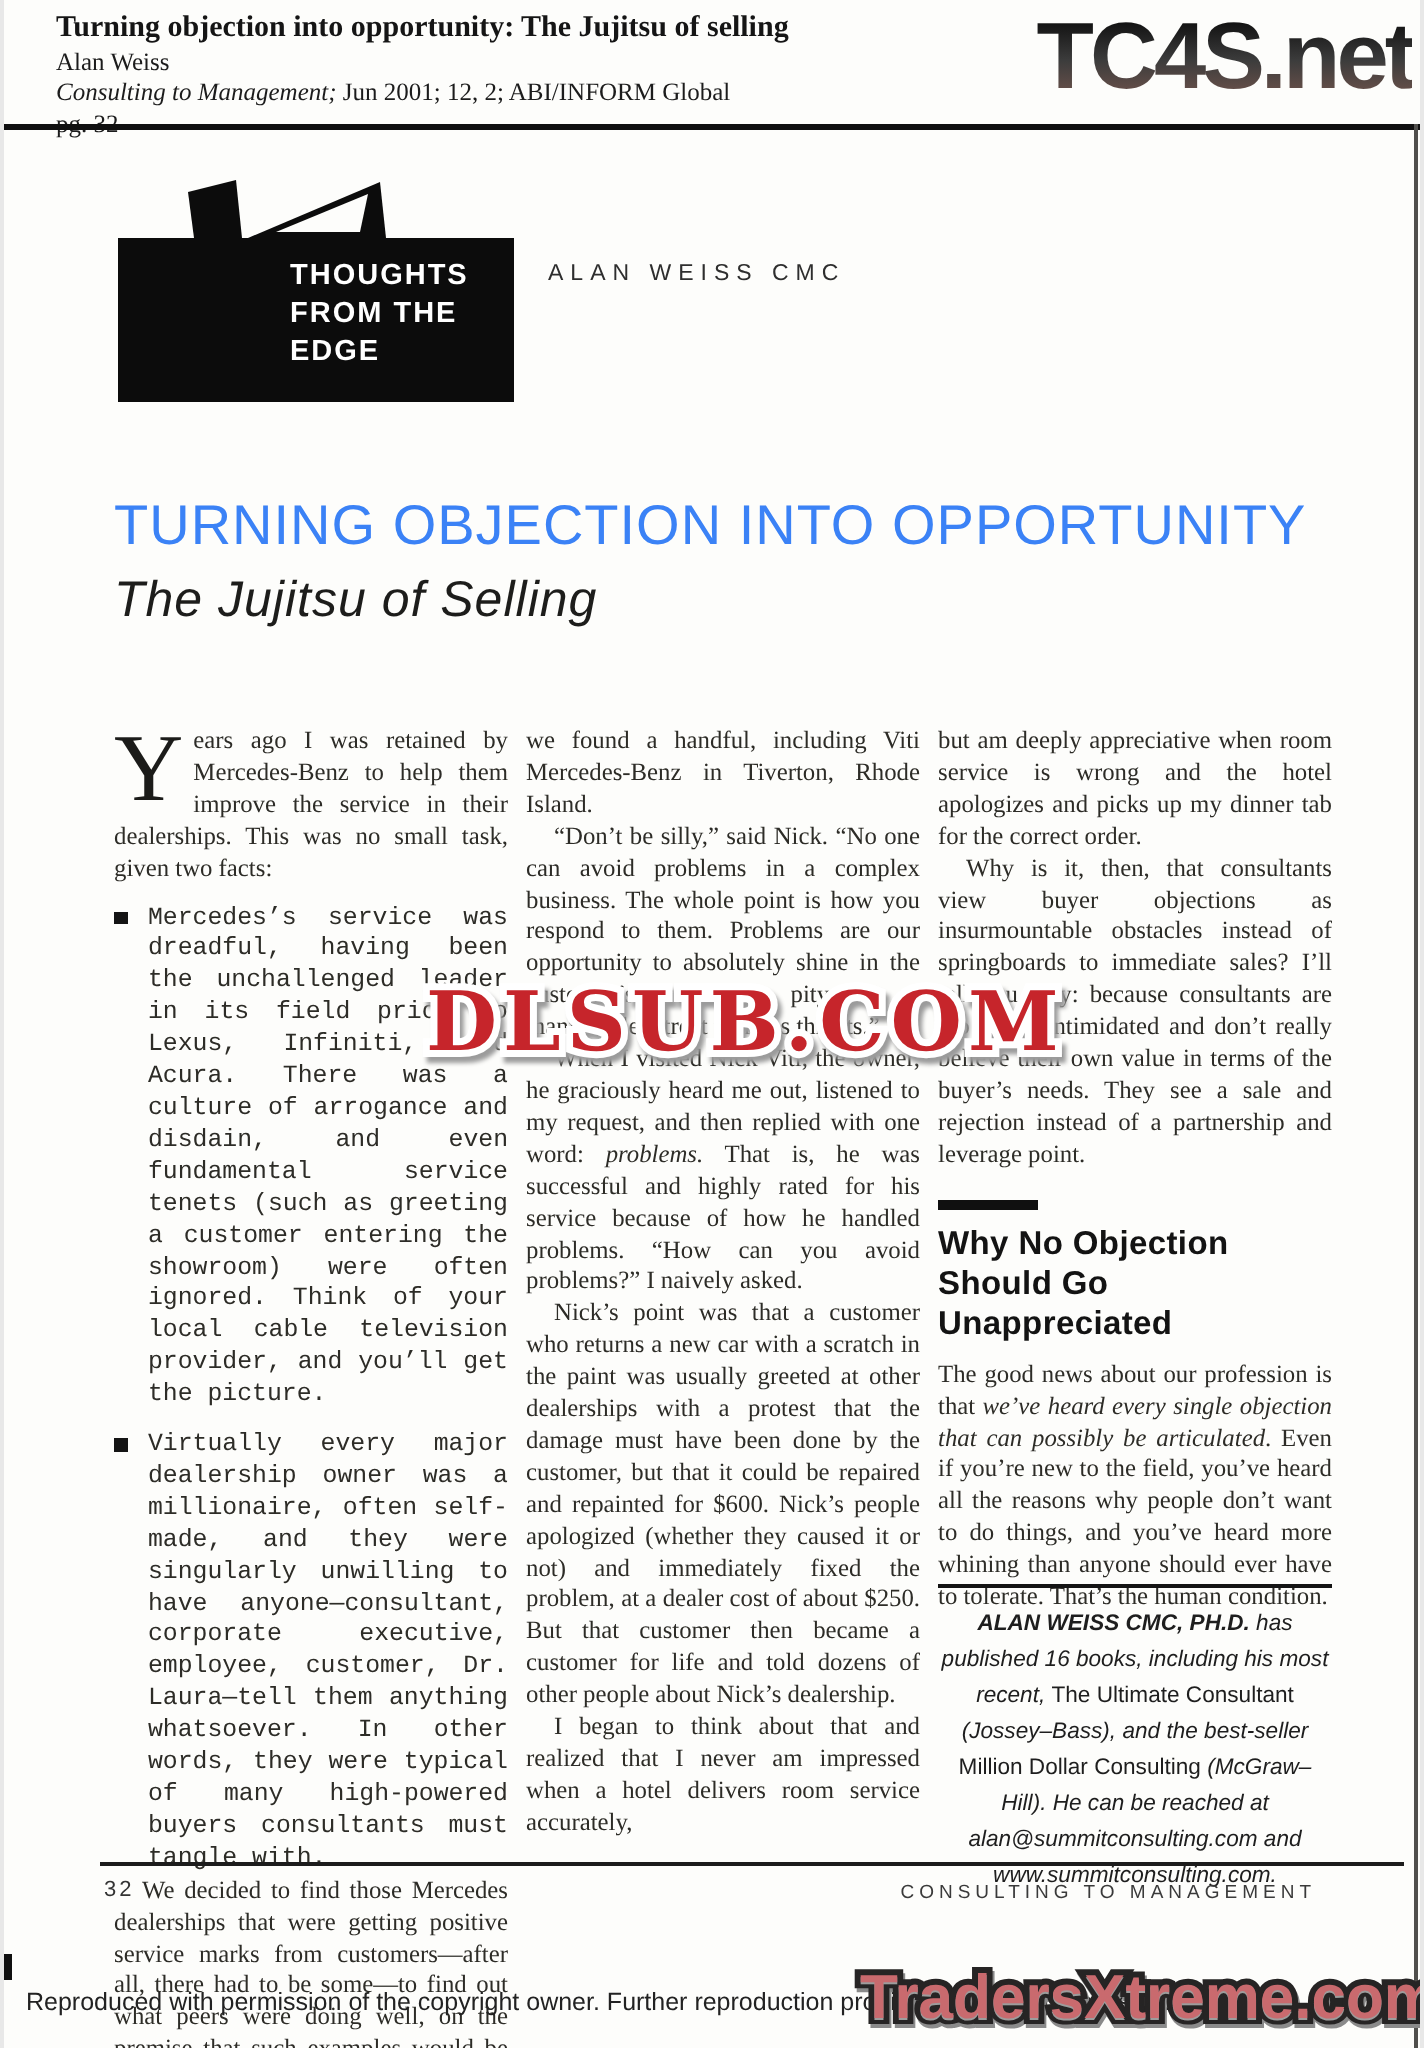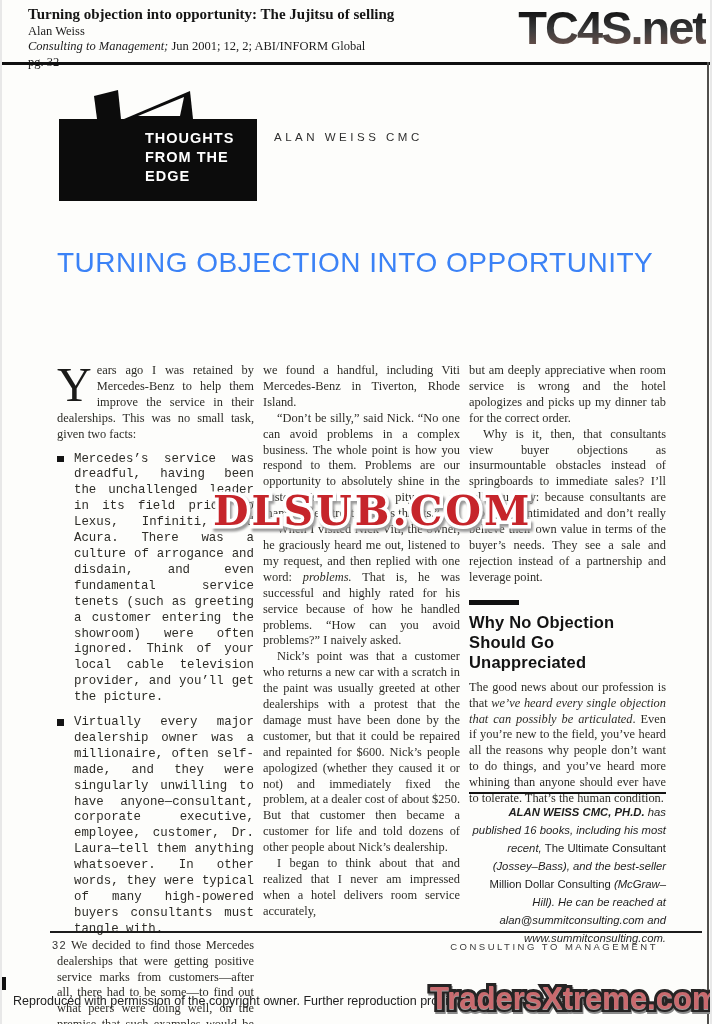--- a/index.html
+++ b/index.html
@@ -83,21 +83,21 @@
     font-family:"Liberation Sans", sans-serif; font-weight:700;
     font-size:16.5px; line-height:20px; letter-spacing:0.2px;
     color:#131313; margin:0 0 8px 0; text-align:left;
   }
 
   
   .bio {
     position:absolute; left:467px; top:792px; width:197px;
     border-top:2px solid #141414; padding-top:9px;
     font-family:"Liberation Sans", sans-serif; font-style:italic;
-    font-size:11.3px; line-height:18px; color:#1e1e1e; text-align:right;
+    font-size:11.3px; line-height:18px; color:#1e1e1e; text-align:center;
   }
   .bio-name { font-weight:700; }
   .bio-roman { font-style:normal; }
 
   
   .rule-bottom { position:absolute; left:48px; top:931px; width:652px; height:2px; background:#1c1c1c; }
   .footer-page {
     position:absolute; left:50px; top:939px;
     font-family:"Liberation Sans", sans-serif; font-size:11px;
     letter-spacing:1.5px; color:#333;
@@ -159,20 +159,21 @@
     <polygon points="48,29 94,10 90,29" fill="#fdfdfb"></polygon>
   </svg>
   <div class="masthead-box">
     <div>THOUGHTS</div>
     <div>FROM THE</div>
     <div>EDGE</div>
   </div>
   <div class="masthead-byline">ALAN WEISS CMC</div>
 
   <h1 class="art-title" style="margin:0;">TURNING OBJECTION INTO OPPORTUNITY</h1>
+  <h2 class="art-subtitle" style="margin:0;">The Jujitsu of Selling</h2>
 
   <div class="col" style="left:55px;">
     <p><span class="dropcap">Y</span><span>ears ago I was retained by Mercedes-Benz to help them improve the service in their dealerships. This was no small task, given two facts:</span></p>
     <div class="bullet">
       <span class="bullet-marker">
           <i></i>
         </span>
       <div class="bullet-text">Mercedes’s service was dreadful, having been the unchallenged leader in its field prior to Lexus, Infiniti, and Acura. There was a culture of arrogance and disdain, and even fundamental service tenets (such as greeting a customer entering the showroom) were often ignored. Think of your local cable television provider, and you’ll get the picture.</div>
     </div>
     <div class="bullet">

